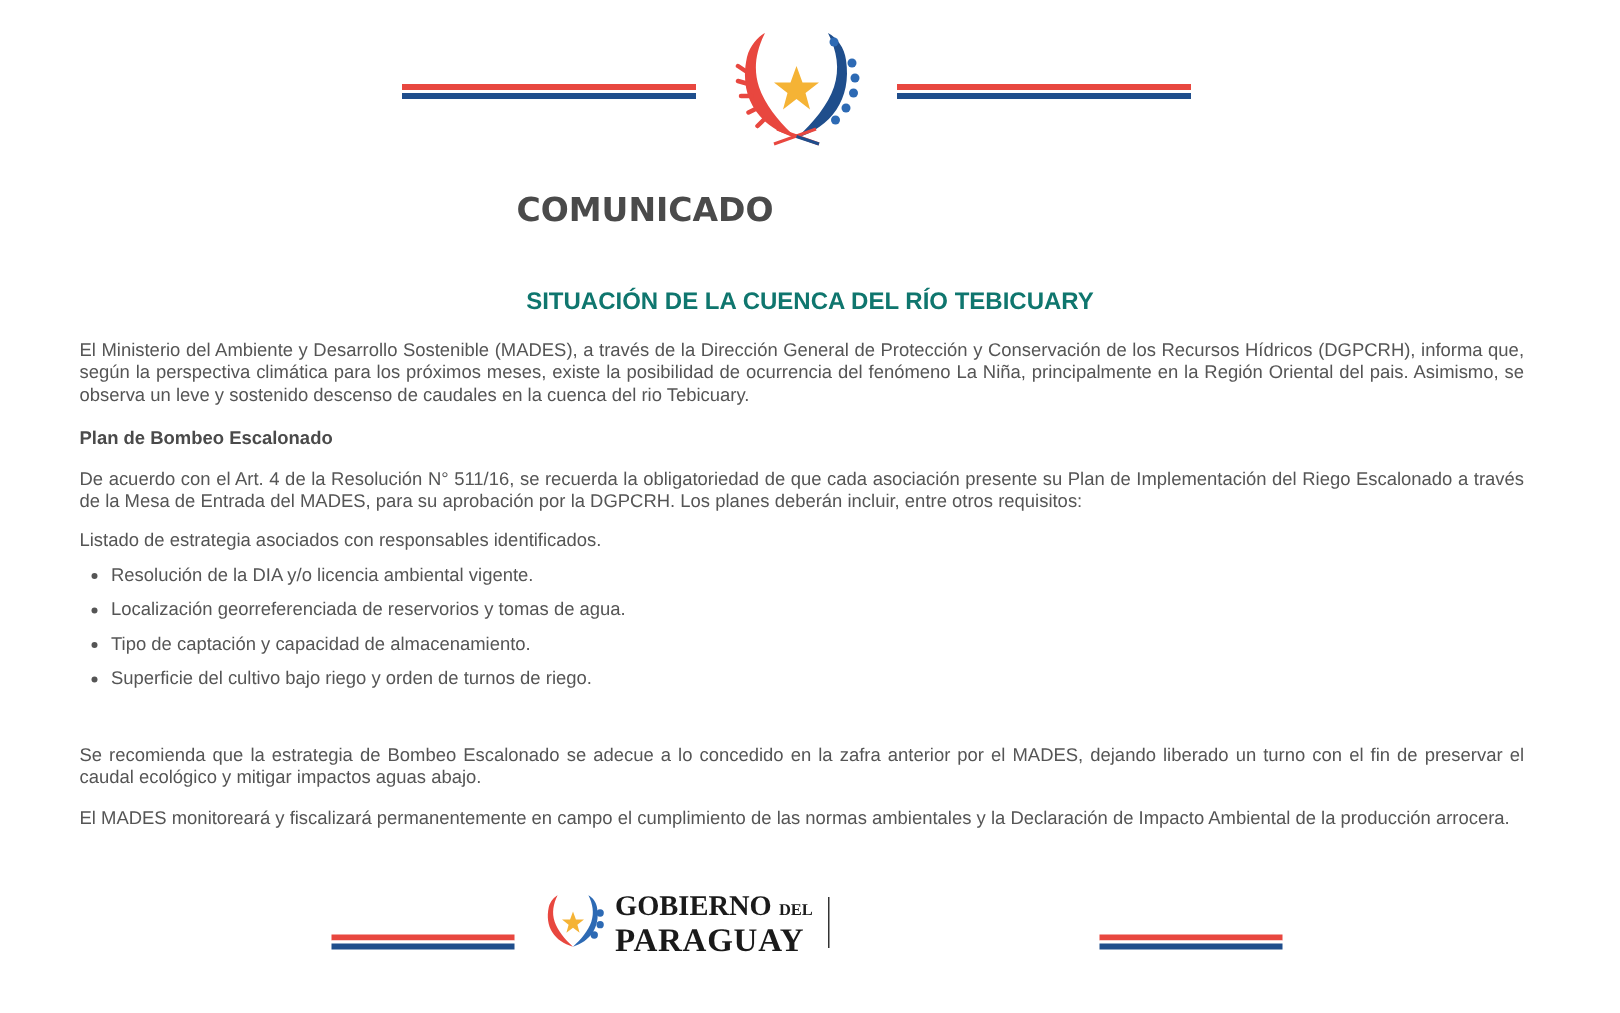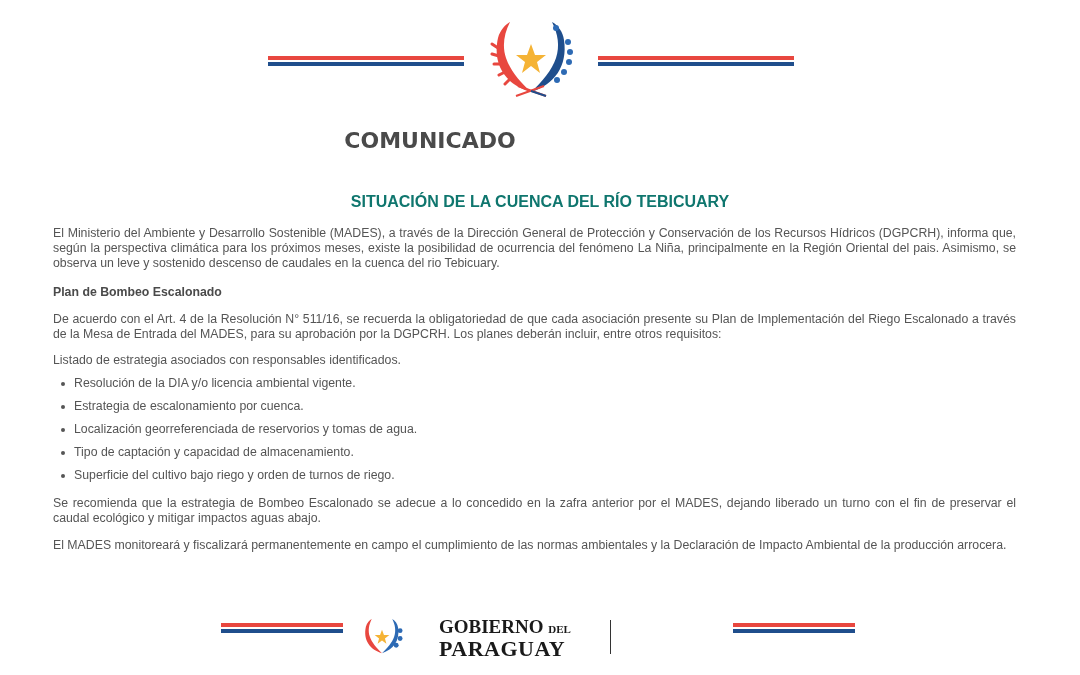--- a/index.html
+++ b/index.html
@@ -32,21 +32,21 @@
     ul.reqs { margin: 0; padding: 0; list-style: none; }
     ul.reqs li {
       position: relative; padding-left: 21px; height: 23px; line-height: 15px;
     }
     ul.reqs li .dot {
       position: absolute; left: 8px; top: 6px; width: 4px; height: 4px;
       border-radius: 50%; background: #555;
     }
 
     .footer-logo {
-      position: absolute; left: 360px; top: 615px; height: 44px; display: flex; align-items: center; gap: 29px;
+      position: absolute; left: 360px; top: 593px; height: 44px; display: flex; align-items: center;
     }
     .gob-text {
       font-family: "Liberation Serif", serif; color: #1a1a1a; font-weight: bold;
       line-height: 19px; margin-left: 6px;
     }
     .gob-text .l1 { font-size: 19px; }
     .gob-text .l1 small { font-size: 11px; }
     .gob-text .l2 { font-size: 22px; letter-spacing: 0.5px; }
     .vsep { width: 1px; height: 34px; background: #333; margin: 0 12px 0 10px; }
     .min-text {
@@ -94,21 +94,20 @@
 
 <div class="body-text bold-head" style="top:285px;">Plan de Bombeo Escalonado</div>
 
 <div class="body-text" style="top:312px;">De acuerdo con el Art. 4 de la Resolución N° 511/16, se recuerda la obligatoriedad de que cada asociación presente su Plan de Implementación del Riego Escalonado a través de la Mesa de Entrada del MADES, para su aprobación por la DGPCRH. Los planes deberán incluir, entre otros requisitos:</div>
 
 <div class="body-text" style="top:353px;">Listado de estrategia asociados con responsables identificados.</div>
 
 <div class="body-text" style="top:376px;">
   <ul class="reqs">
     <li><span class="dot"></span><span>Resolución de la DIA y/o licencia ambiental vigente.</span></li>
-    <li><span class="dot"></span><span>Estrategia de escalonamiento por cuenca.</span></li>
     <li><span class="dot"></span><span>Localización georreferenciada de reservorios y tomas de agua.</span></li>
     <li><span class="dot"></span><span>Tipo de captación y capacidad de almacenamiento.</span></li>
     <li><span class="dot"></span><span>Superficie del cultivo bajo riego y orden de turnos de riego.</span></li>
   </ul>
 </div>
 
 <div class="body-text" style="top:496px;">Se recomienda que la estrategia de Bombeo Escalonado se adecue a lo concedido en la zafra anterior por el MADES, dejando liberado un turno con el fin de preservar el caudal ecológico y mitigar impactos aguas abajo.</div>
 
 <div class="body-text" style="top:538px;">El MADES monitoreará y fiscalizará permanentemente en campo el cumplimiento de las normas ambientales y la Declaración de Impacto Ambiental de la producción arrocera.</div>
 

